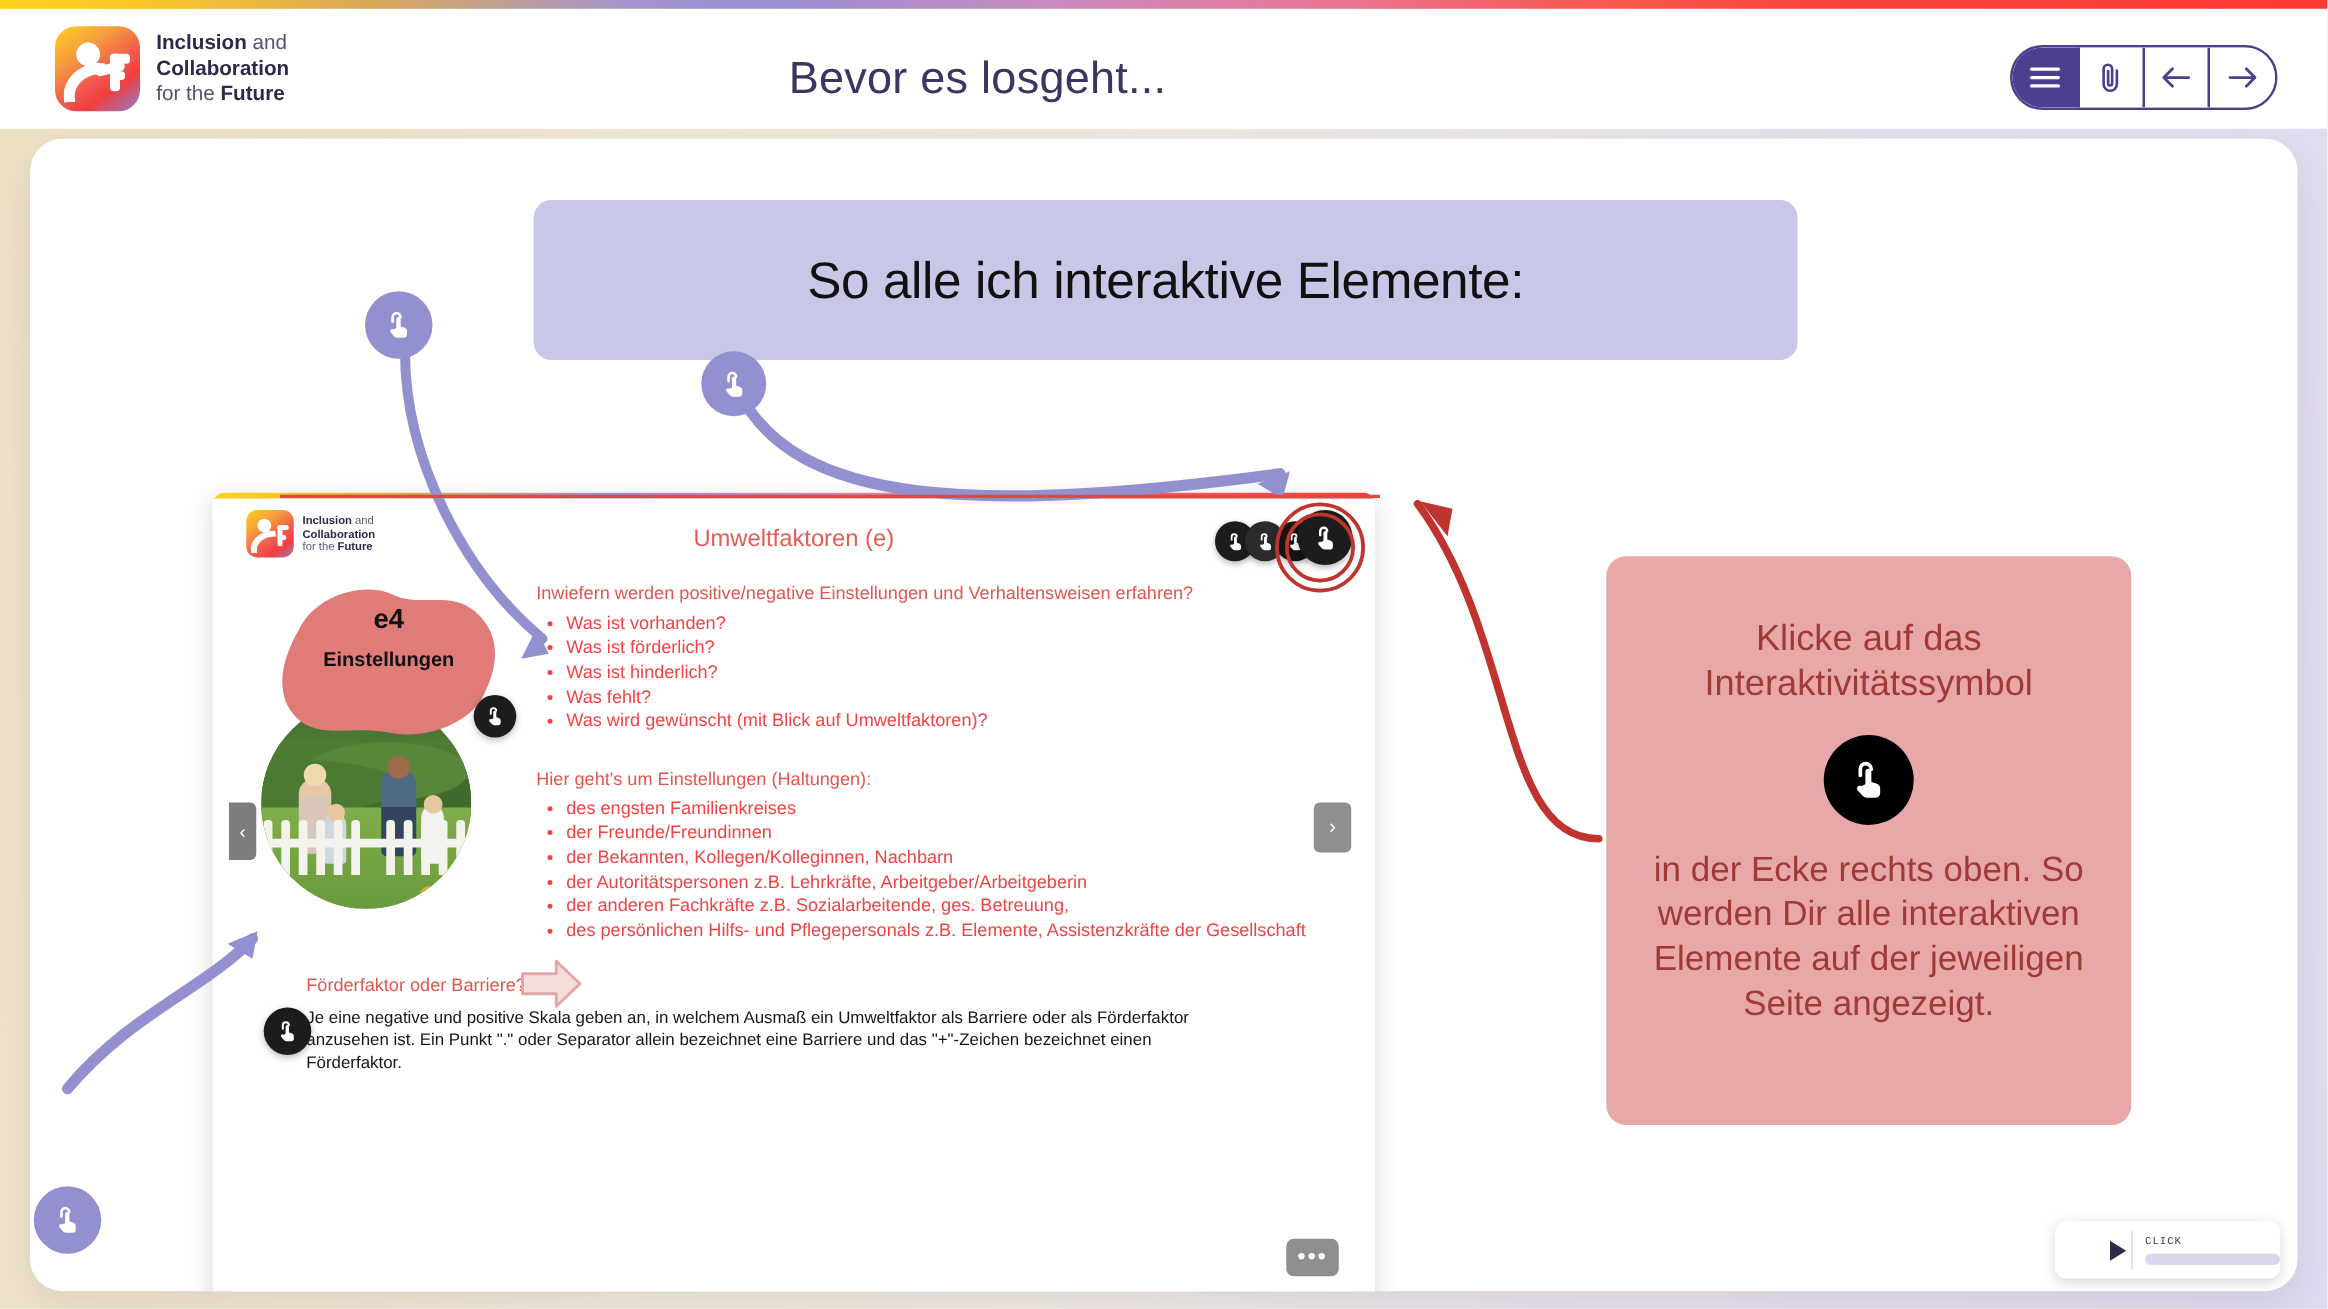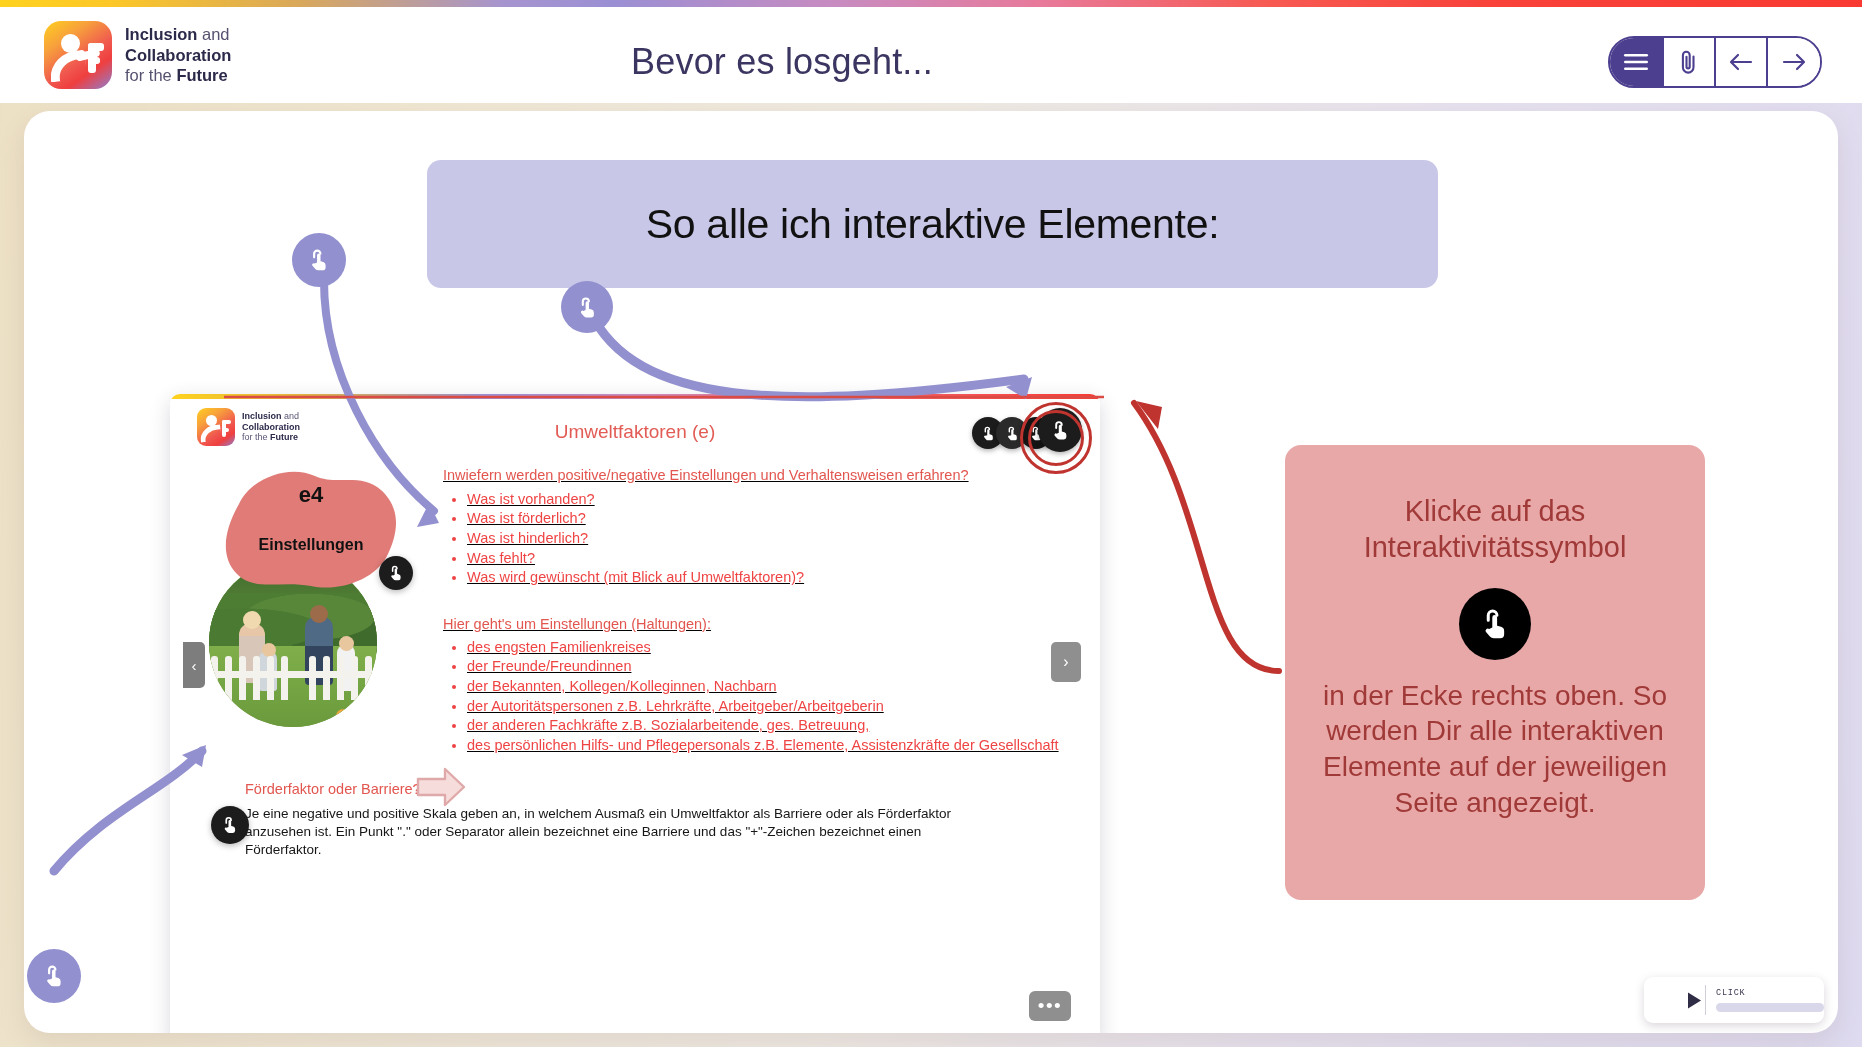--- a/index.html
+++ b/index.html
@@ -181,21 +181,21 @@
 
   
   #blob {
     position:absolute; left:28px; top:10px; width:200px; height:124px; z-index:3;
   }
   #blob-label {
     position:absolute; left:28px; top:22px; width:200px; text-align:center; z-index:4;
     color:#111;
   }
   #blob-label .e4 { font-size:22px; font-weight:700; display:block; }
-  #blob-label .nm { font-size:16px; font-weight:700; display:block; margin-top:28px;}
+  #blob-label .nm { font-size:16px; font-weight:700; display:block; margin-top:12px;}
 
   #photo {
     position:absolute; left:22px; top:95px; width:176px; height:176px;
     border-radius:50%; overflow:hidden; border:4px solid #fff;
     background: linear-gradient(#8cc152, #6b8e3a);
     z-index:2;
   }
   .ph-sky { position:absolute; left:0; top:0; width:100%; height:44%;
       background: linear-gradient(#3f6b2e, #5f8a3a); }
   .ph-bush { position:absolute; left:0; top:20%; width:100%; height:36%;
@@ -231,21 +231,21 @@
     background:#7d7d7d; border-radius:0 5px 5px 0; z-index:5;
     display:flex; align-items:center; justify-content:center; color:#fff; font-size:15px;
   }
   #photo-next {
     position:absolute; right:6px; top:182px; width:30px; height:40px;
     background:#8f8f8f; border-radius:5px; z-index:5;
     display:flex; align-items:center; justify-content:center; color:#fff; font-size:16px;
   }
 
   
-  #txt { position:absolute; left:260px; top:6px; width:640px;text-decoration:underline; }
+  #txt { position:absolute; left:246px; top:6px; width:640px; }
   .hdr-red { color:#e2564f; font-size:14.5px; line-height:1.35; margin:0 0 5px 0; }
   .hdr-red2 { color:#e2564f; font-size:14.5px; line-height:1.35; margin:28px 0 4px 0; }
   ul.docul { margin:0 0 0 24px; padding:0; list-style: disc; }
   ul.docul li { font-size:14.5px; color:#ef4444; line-height:1.22; margin-bottom:2px; }
 
   #sec3 { position:absolute; left:32px; top:320px; width:790px; }
   #sec3 .hdr { color:#e2564f; font-size:14.5px; margin:0 0 6px 30px; }
   #sec3 p { margin:0 16px 0 30px; font-size:13.5px; color:#161616; line-height:1.33; max-width:760px; }
 
   .doc-tap {

